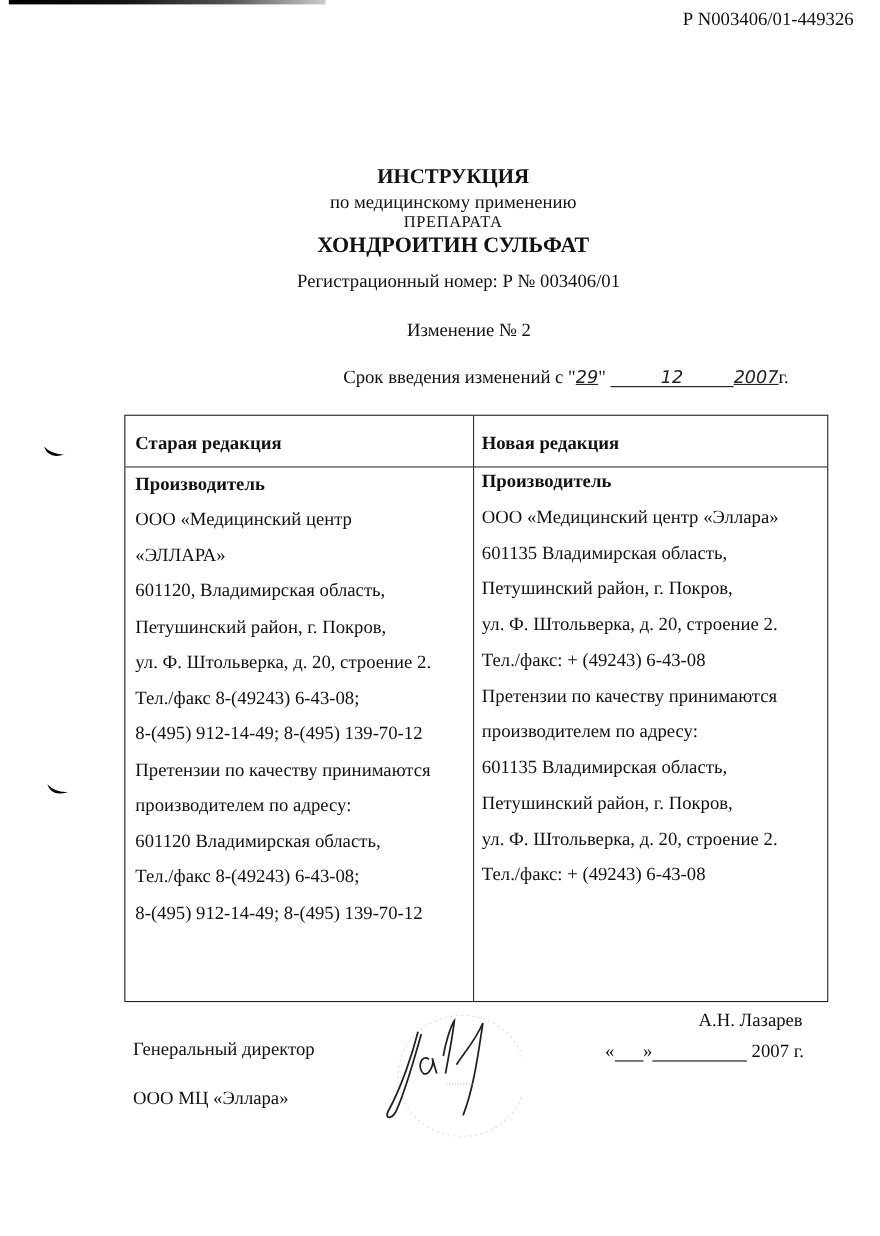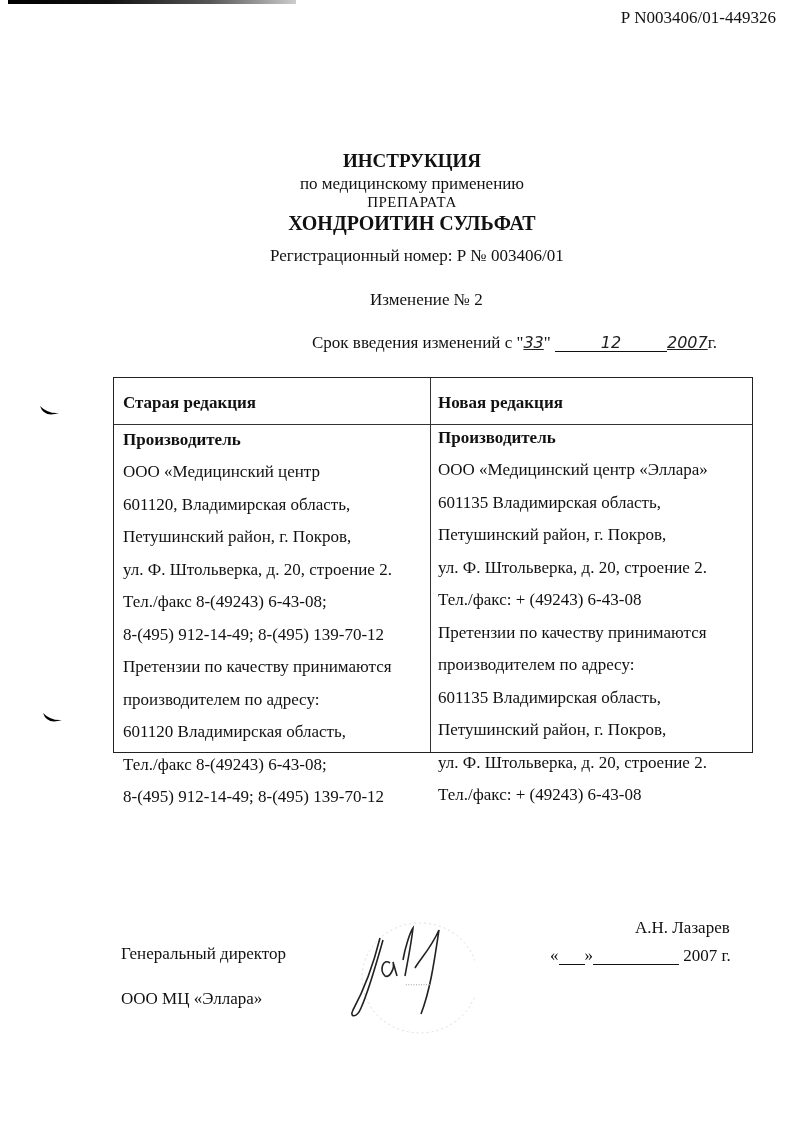--- a/index.html
+++ b/index.html
@@ -17,21 +17,21 @@
   .t1 { top: 150px; font-size: 19px; font-weight: bold; }
   .t2 { top: 174px; font-size: 17px; }
   .t3 { top: 194px; font-size: 15px; letter-spacing: 0.5px; }
   .t4 { top: 212px; font-size: 20px; font-weight: bold; }
   .t5 { position: absolute; left: 270px; top: 246px; font-size: 17px; }
   .t6 { position: absolute; left: 370px; top: 290px; font-size: 17px; }
   .term { position: absolute; left: 312px; top: 333px; font-size: 17px; white-space: nowrap; }
   .hand { font-family: "DejaVu Sans", sans-serif; font-style: italic; font-size: 16px; color: #222; text-decoration: underline; }
   .blank-u { display: inline-block; border-bottom: 1px solid #111; text-align: center; line-height: 16px; }
   .table {
-    position: absolute; left: 113px; top: 377px; width: 640px; height: 376px;
+    position: absolute; left: 113px; top: 377px; width: 640px; height: 534px;
     border: 1px solid #222; box-sizing: border-box;
   }
   .vline { position: absolute; left: 316px; top: 0; bottom: 0; border-left: 1px solid #333; }
   .hline { position: absolute; left: 0; right: 0; top: 46px; border-top: 1px solid #333; }
   .col { position: absolute; font-size: 17px; }
   .col .head { font-weight: bold; font-size: 17px; position: absolute; top: 15px; white-space: nowrap; }
   .col .sub { font-weight: bold; position: absolute; top: 52px; white-space: nowrap; }
   .col .lines { position: absolute; top: 84px; }
   .col .line { height: 32.5px; line-height: 20px; white-space: nowrap; }
   .col-left { left: 9px; top: 0; width: 300px; height: 100%; }
@@ -54,40 +54,41 @@
 
 <div class="title-block t1">ИНСТРУКЦИЯ</div>
 <div class="title-block t2">по медицинскому применению</div>
 <div class="title-block t3">ПРЕПАРАТА</div>
 <div class="title-block t4">ХОНДРОИТИН СУЛЬФАТ</div>
 <div class="t5">Регистрационный номер: Р № 003406/01</div>
 <div class="t6">Изменение № 2</div>
 
 <div class="term">
   <span>Срок введения изменений с</span>
-  <span>"</span><span class="hand">33</span><span>"</span>
+  <span>"</span><span class="hand">29</span><span>"</span>
   <span class="blank-u" style="width:112px"><span class="hand" style="text-decoration:none">12</span></span><span class="hand">2007</span><span>г.</span>
 </div>
 
 <svg class="punch" style="left:38px;top:405px" viewBox="0 0 22 14">
   <path d="M2 1 Q6 13 21 8 Q10 9 2 1 Z" fill="#000"></path>
 </svg>
 <svg class="punch" style="left:41px;top:712px" viewBox="0 0 22 14">
   <path d="M2 1 Q6 13 21 8 Q10 9 2 1 Z" fill="#000"></path>
 </svg>
 
 <div class="table">
   <div class="vline"></div>
   <div class="hline"></div>
 
   <div class="col col-left">
     <div class="head">Старая редакция</div>
     <div class="sub">Производитель</div>
     <div class="lines">
       <div class="line">ООО «Медицинский центр</div>
+      <div class="line">«ЭЛЛАРА»</div>
       <div class="line">601120, Владимирская область,</div>
       <div class="line">Петушинский район, г. Покров,</div>
       <div class="line">ул. Ф. Штольверка, д. 20, строение 2.</div>
       <div class="line">Тел./факс 8-(49243) 6-43-08;</div>
       <div class="line">8-(495) 912-14-49; 8-(495) 139-70-12</div>
       <div class="line">Претензии по качеству принимаются</div>
       <div class="line">производителем по адресу:</div>
       <div class="line">601120 Владимирская область,</div>
       <div class="line">Тел./факс 8-(49243) 6-43-08;</div>
       <div class="line">8-(495) 912-14-49; 8-(495) 139-70-12</div>

